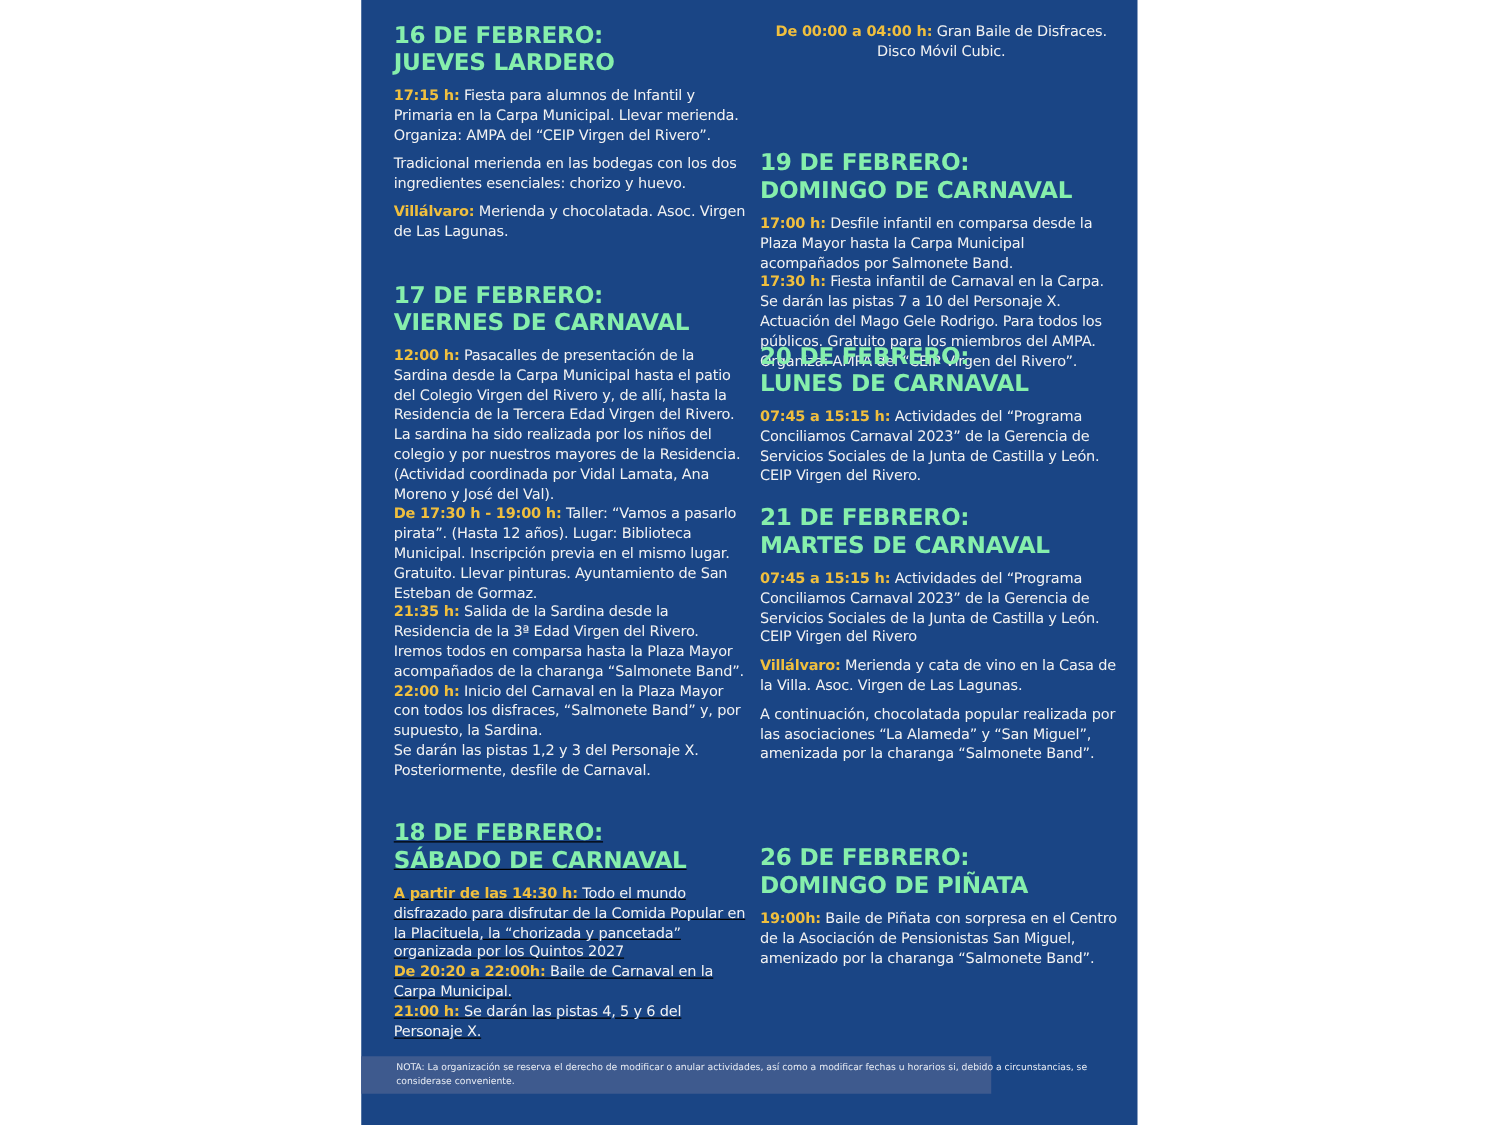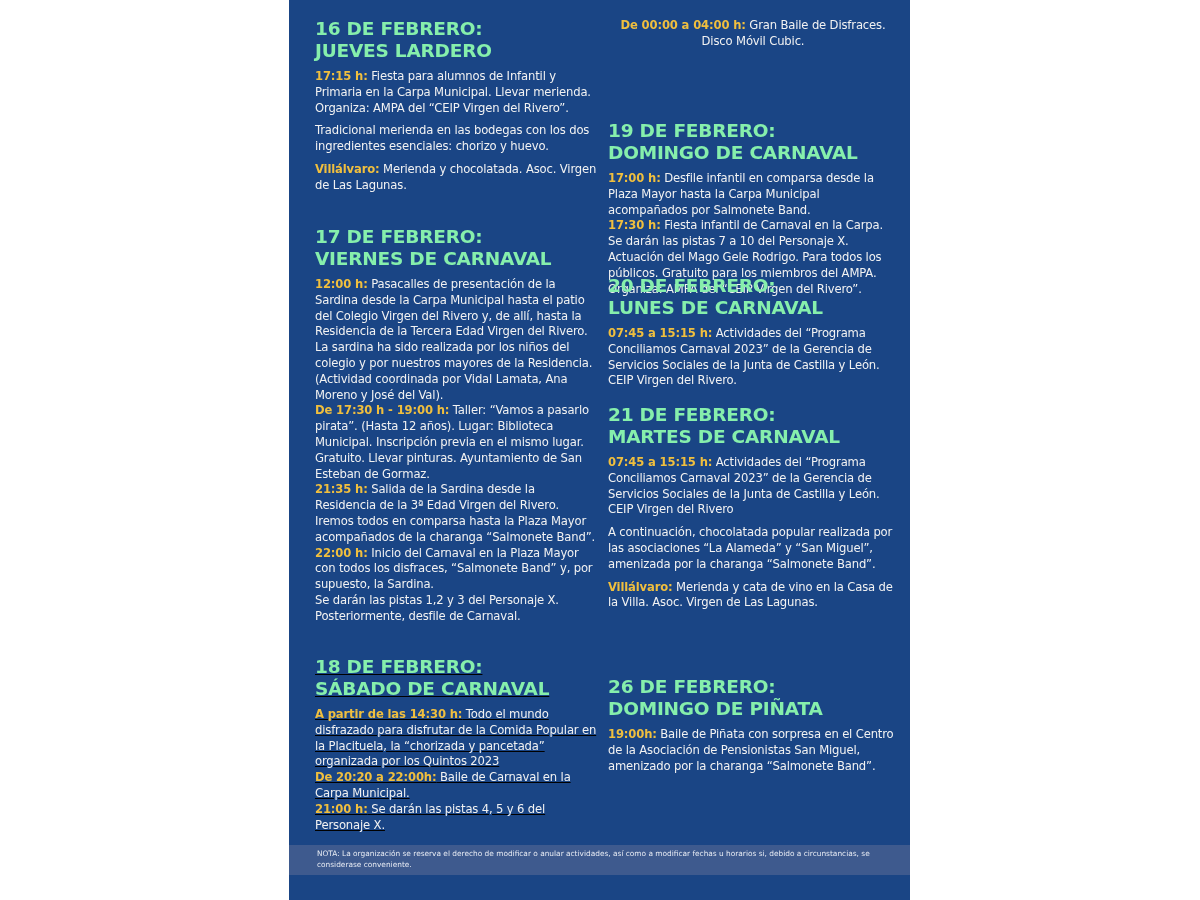--- a/index.html
+++ b/index.html
@@ -21,21 +21,21 @@
   }
   .para {
     color:#f2f2f2; font-size:11.6px; line-height:15.8px; margin:0;
     letter-spacing:-0.15px;
   }
   .para + .para.gap { margin-top:7px; }
   .time { color:#f0bf3e; font-weight:bold; }
   .strong { color:#ffffff; font-weight:bold; }
   .body-block { margin-top:7px; }
   .note {
-    position:absolute; left:0; top:845px; width:621px; height:30px;
+    position:absolute; left:0; top:845px; width:504px; height:30px;
     background:#3e5a8e;
   }
   .note-text {
     position:absolute; left:28px; top:4px; width:580px;
     color:#e8ecf4; font-size:7.4px; line-height:10.5px; margin:0;
   }
 </style>
 </head>
 <body>
 
@@ -69,21 +69,21 @@
         <p class="para"><span>Posteriormente, desfile de Carnaval.</span></p>
       </div>
     </div>
 
     <div class="section" style="top:656px;text-decoration:underline;">
       <h2 class="heading">
         <span>18 DE FEBRERO:</span><br>
         <span>SÁBADO DE CARNAVAL</span>
       </h2>
       <div class="body-block">
-        <p class="para"><span class="time">A partir de las 14:30 h:</span><span> Todo el mundo disfrazado para disfrutar de la Comida Popular en la Placituela, la “chorizada y pancetada” organizada por los Quintos 2023</span></p>
+        <p class="para"><span class="time">A partir de las 14:30 h:</span><span> Todo el mundo disfrazado para disfrutar de la Comida Popular en la Placituela, la “chorizada y pancetada” organizada por los Quintos 2027</span></p>
         <p class="para"><span class="time">De 20:20 a 22:00h:</span><span> Baile de Carnaval en la Carpa Municipal.</span></p>
         <p class="para"><span class="time">21:00 h:</span><span> Se darán las pistas 4, 5 y 6 del Personaje X.</span></p>
       </div>
     </div>
   </div>
 
   <div class="col col-right">
 
     <div class="section" style="top:18px;text-align:center;">
       <p class="para"><span class="time">De 00:00 a 04:00 h:</span><span> Gran Baile de Disfraces. Disco Móvil Cubic.</span></p>
@@ -110,22 +110,22 @@
       </div>
     </div>
 
     <div class="section" style="top:404px;">
       <h2 class="heading">
         <span>21 DE FEBRERO:</span><br>
         <span>MARTES DE CARNAVAL</span>
       </h2>
       <div class="body-block">
         <p class="para"><span class="time">07:45 a 15:15 h:</span><span> Actividades del “Programa Conciliamos Carnaval 2023” de la Gerencia de Servicios Sociales de la Junta de Castilla y León. CEIP Virgen del Rivero</span></p>
+        <p class="para gap"><span class="time">Villálvaro:</span><span> Merienda y cata de vino en la Casa de la Villa. Asoc. Virgen de Las Lagunas.</span></p>
         <p class="para gap"><span>A continuación, chocolatada popular realizada por las asociaciones “La Alameda” y “San Miguel”, amenizada por la charanga “Salmonete Band”.</span></p>
-        <p class="para gap"><span class="time">Villálvaro:</span><span> Merienda y cata de vino en la Casa de la Villa. Asoc. Virgen de Las Lagunas.</span></p>
       </div>
     </div>
 
     <div class="section" style="top:676px;">
       <h2 class="heading">
         <span>26 DE FEBRERO:</span><br>
         <span>DOMINGO DE PIÑATA</span>
       </h2>
       <div class="body-block">
         <p class="para"><span class="time">19:00h:</span><span> Baile de Piñata con sorpresa en el Centro de la Asociación de Pensionistas San Miguel, amenizado por la charanga “Salmonete Band”.</span></p>

